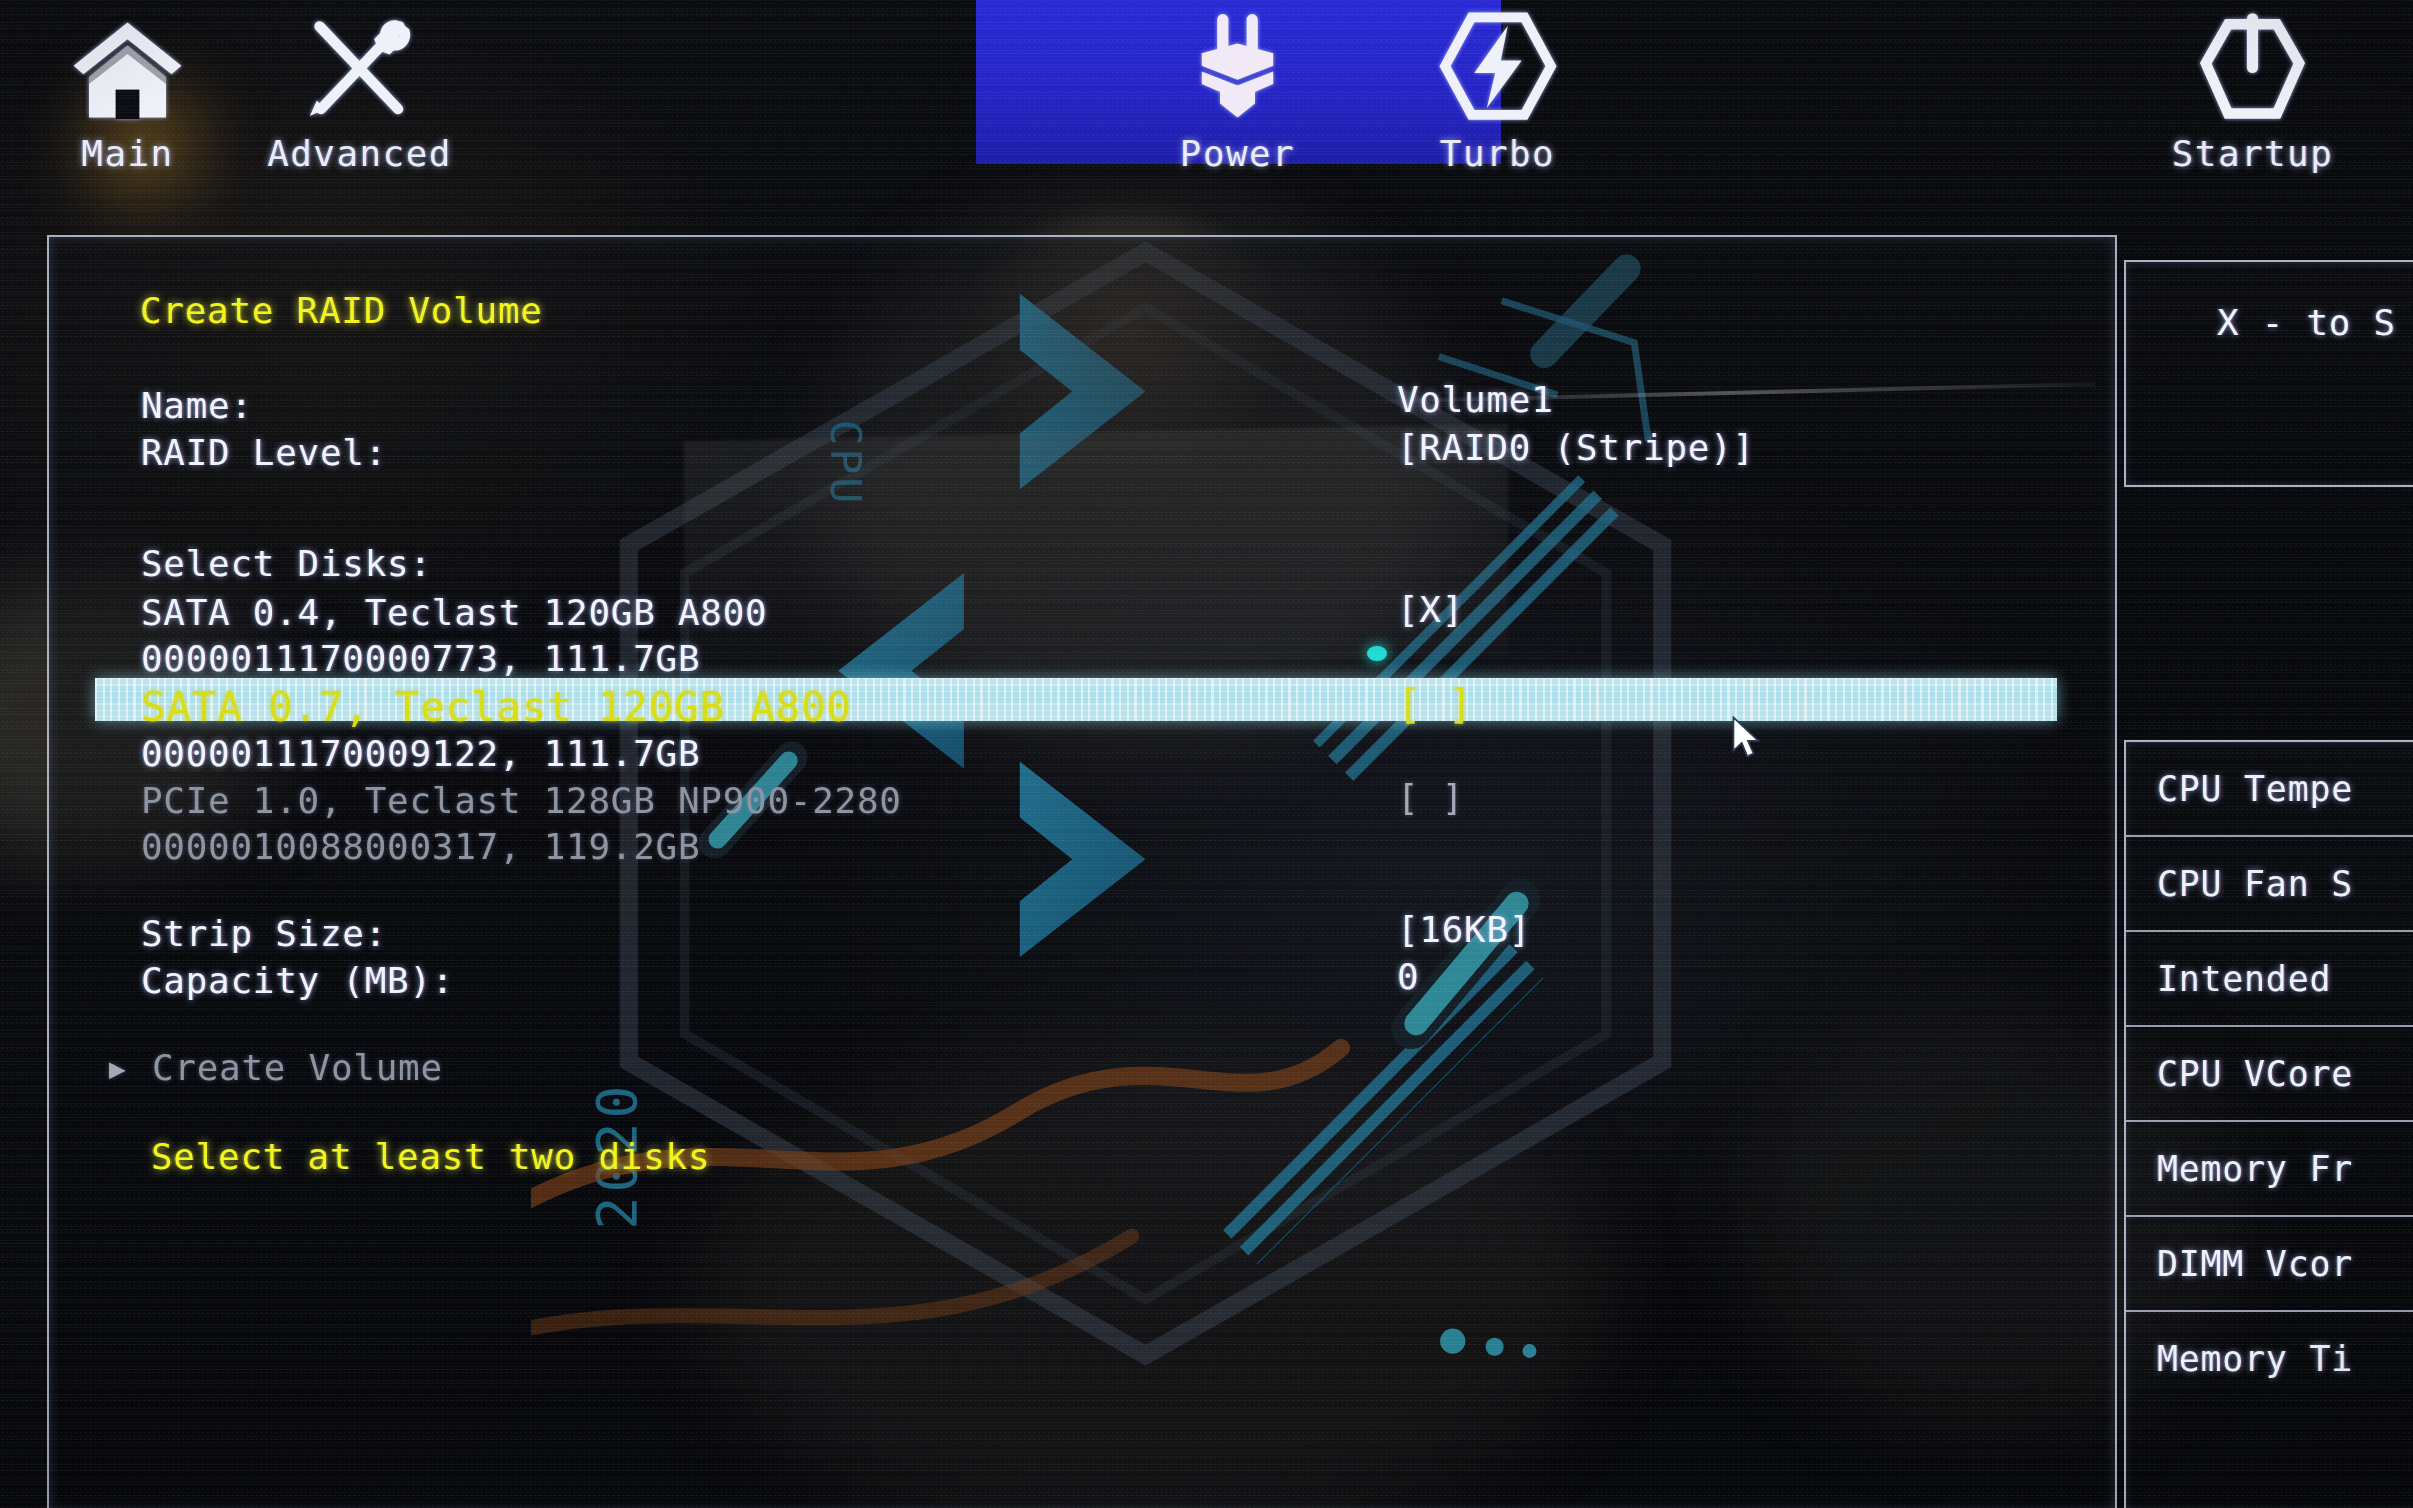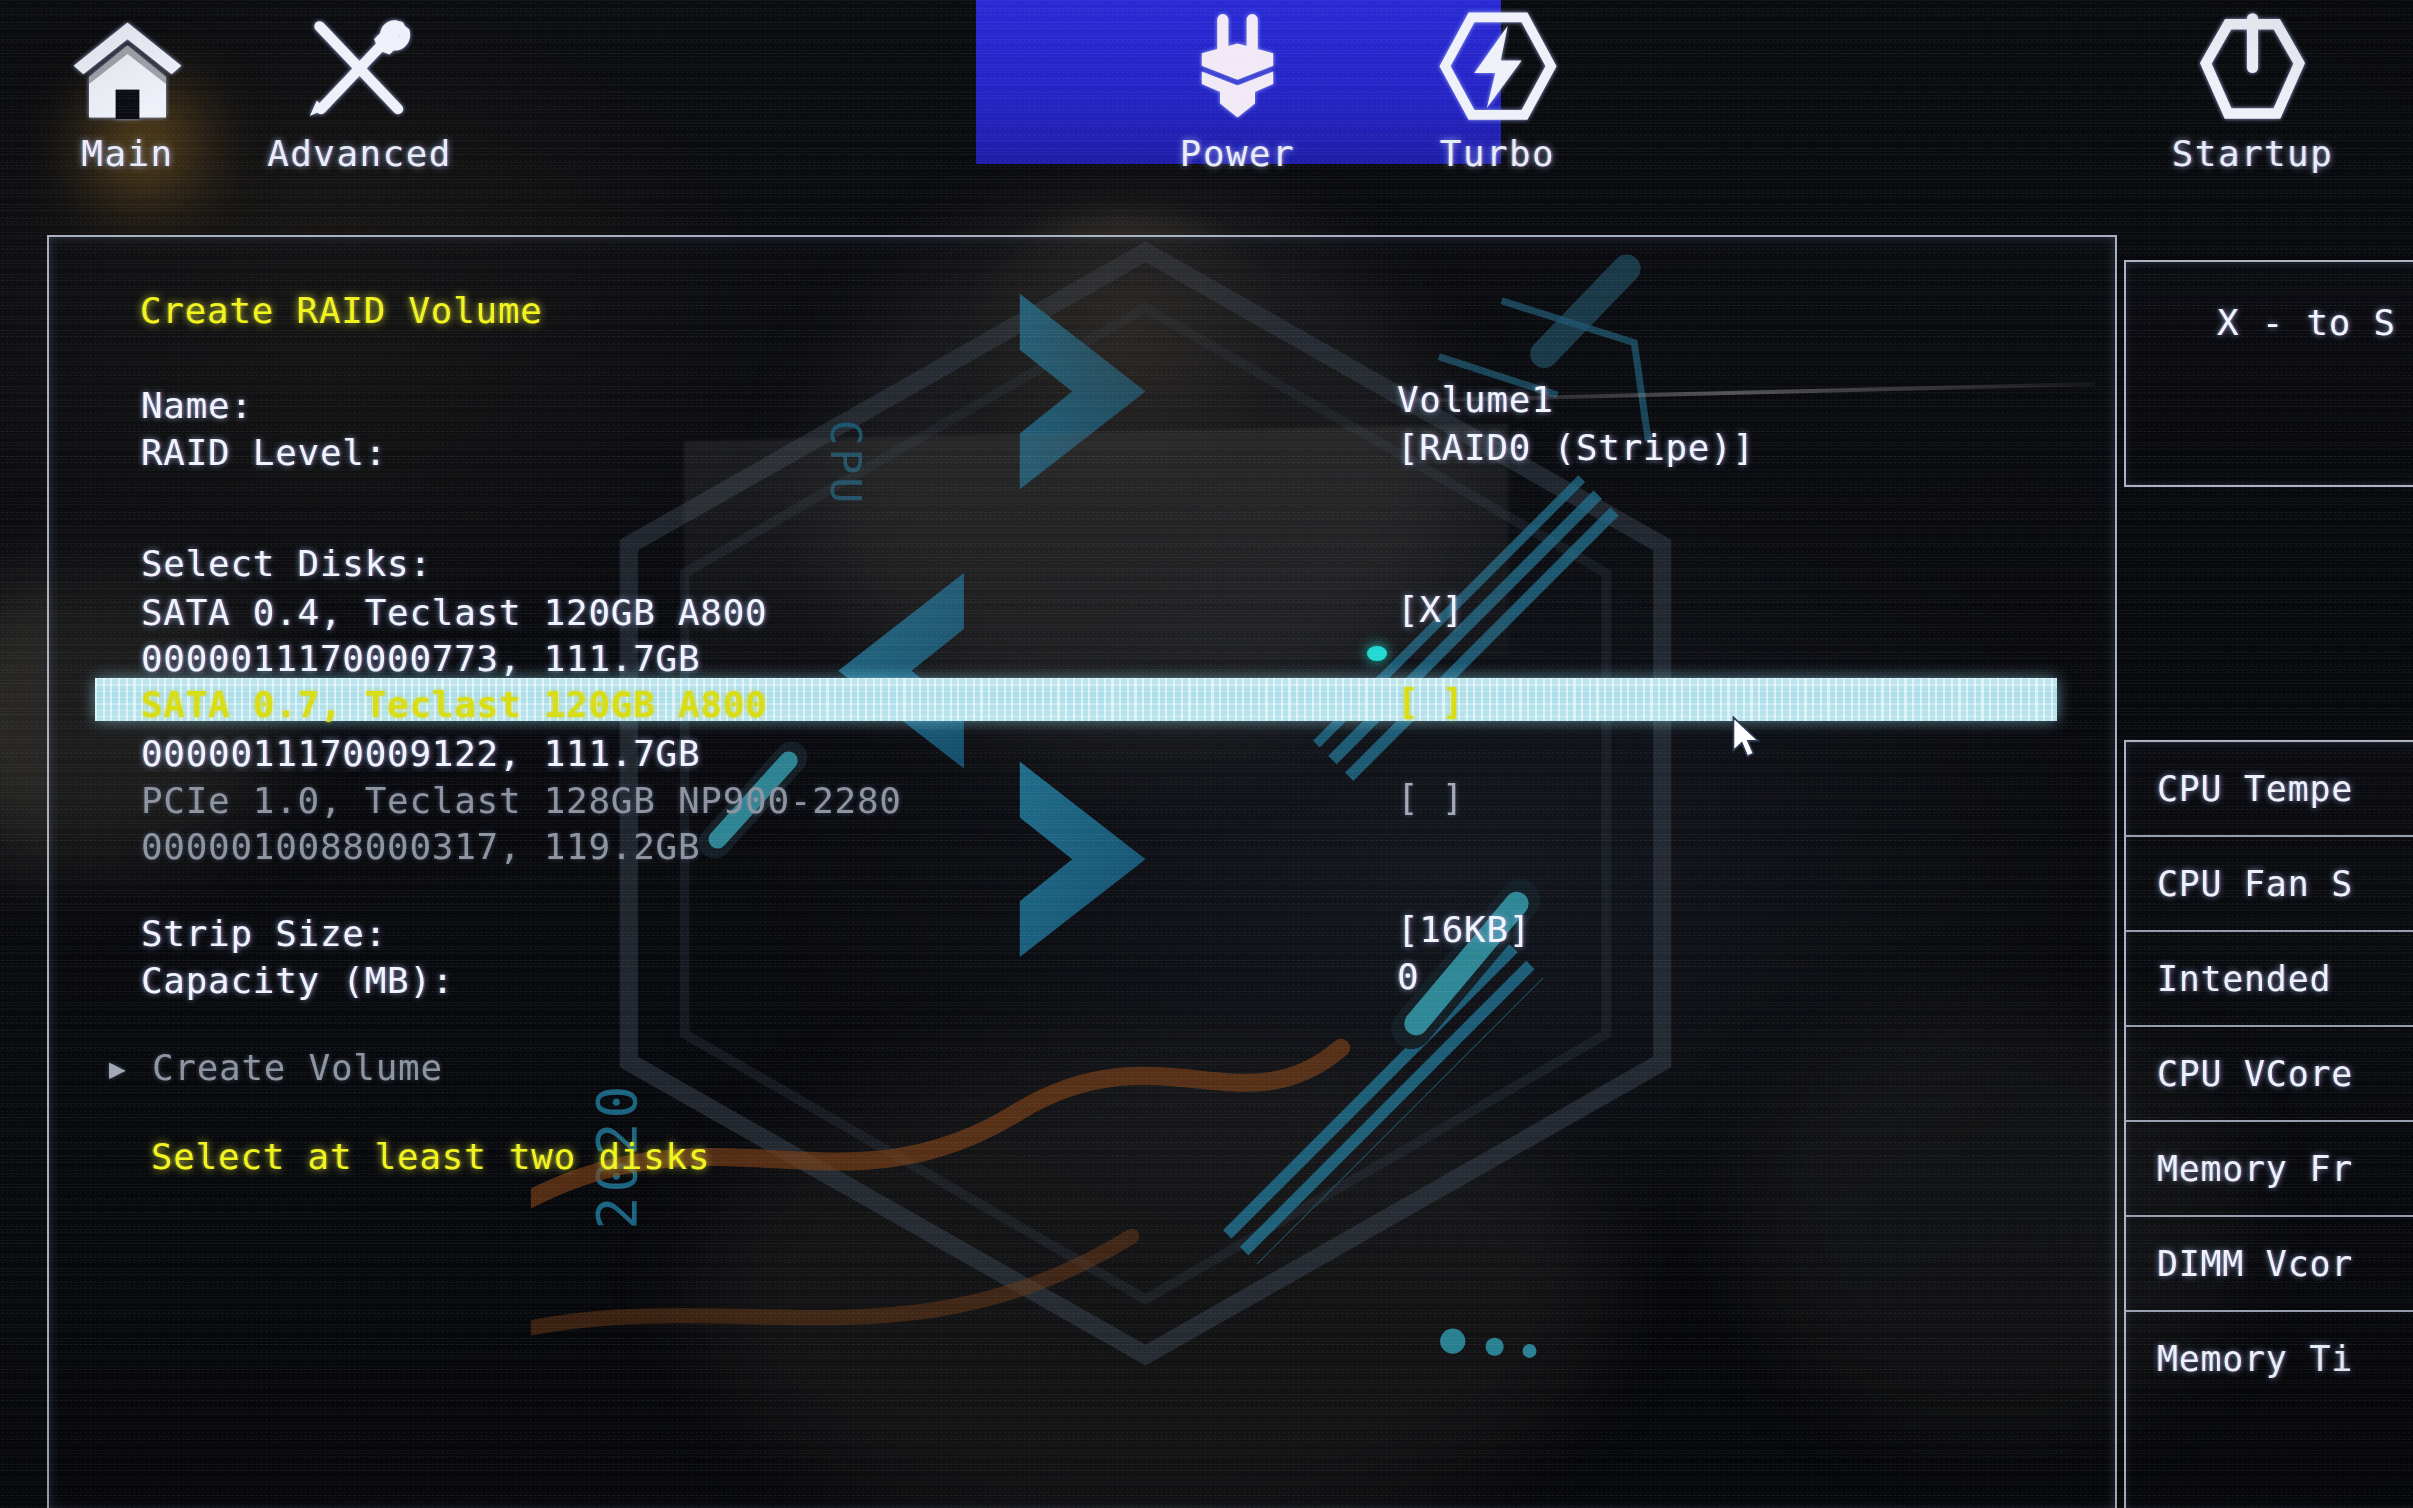--- a/index.html
+++ b/index.html
@@ -87,24 +87,23 @@
     box-shadow:0 0 15.4px rgba(150,225,245,.55);
   }
   .hl-row::after{
     content:"";position:absolute;inset:0;
     background:repeating-linear-gradient(to right,rgba(255,255,255,.55) 0 2.1px,rgba(255,255,255,0) 2.1px 7.7px),
                repeating-linear-gradient(to bottom,rgba(255,255,255,.35) 0 1.4px,rgba(255,255,255,0) 1.4px 6.3px);
     mix-blend-mode:screen;
   }
   .hl-text{
     position:absolute;white-space:pre;z-index:3;
-    font-size:36px;line-height:1;letter-spacing:0.7px;
+    font-size:41px;line-height:1;letter-spacing:0.7px;
     color:#d8dd16;
     text-shadow:0 0 4.2px rgba(200,210,30,.6);
-    font-weight:bold;
   }
 
   
   #cursor{position:absolute;left:1732px;top:716px;width:32px;height:43px;}
 
   
   .sidebox{
     position:absolute;border:2.1px solid rgba(205,215,235,.82);
     background:linear-gradient(180deg,rgba(14,16,22,.40),rgba(6,7,11,.34));
     box-shadow:0 0 8.4px rgba(150,175,225,.20) inset;

